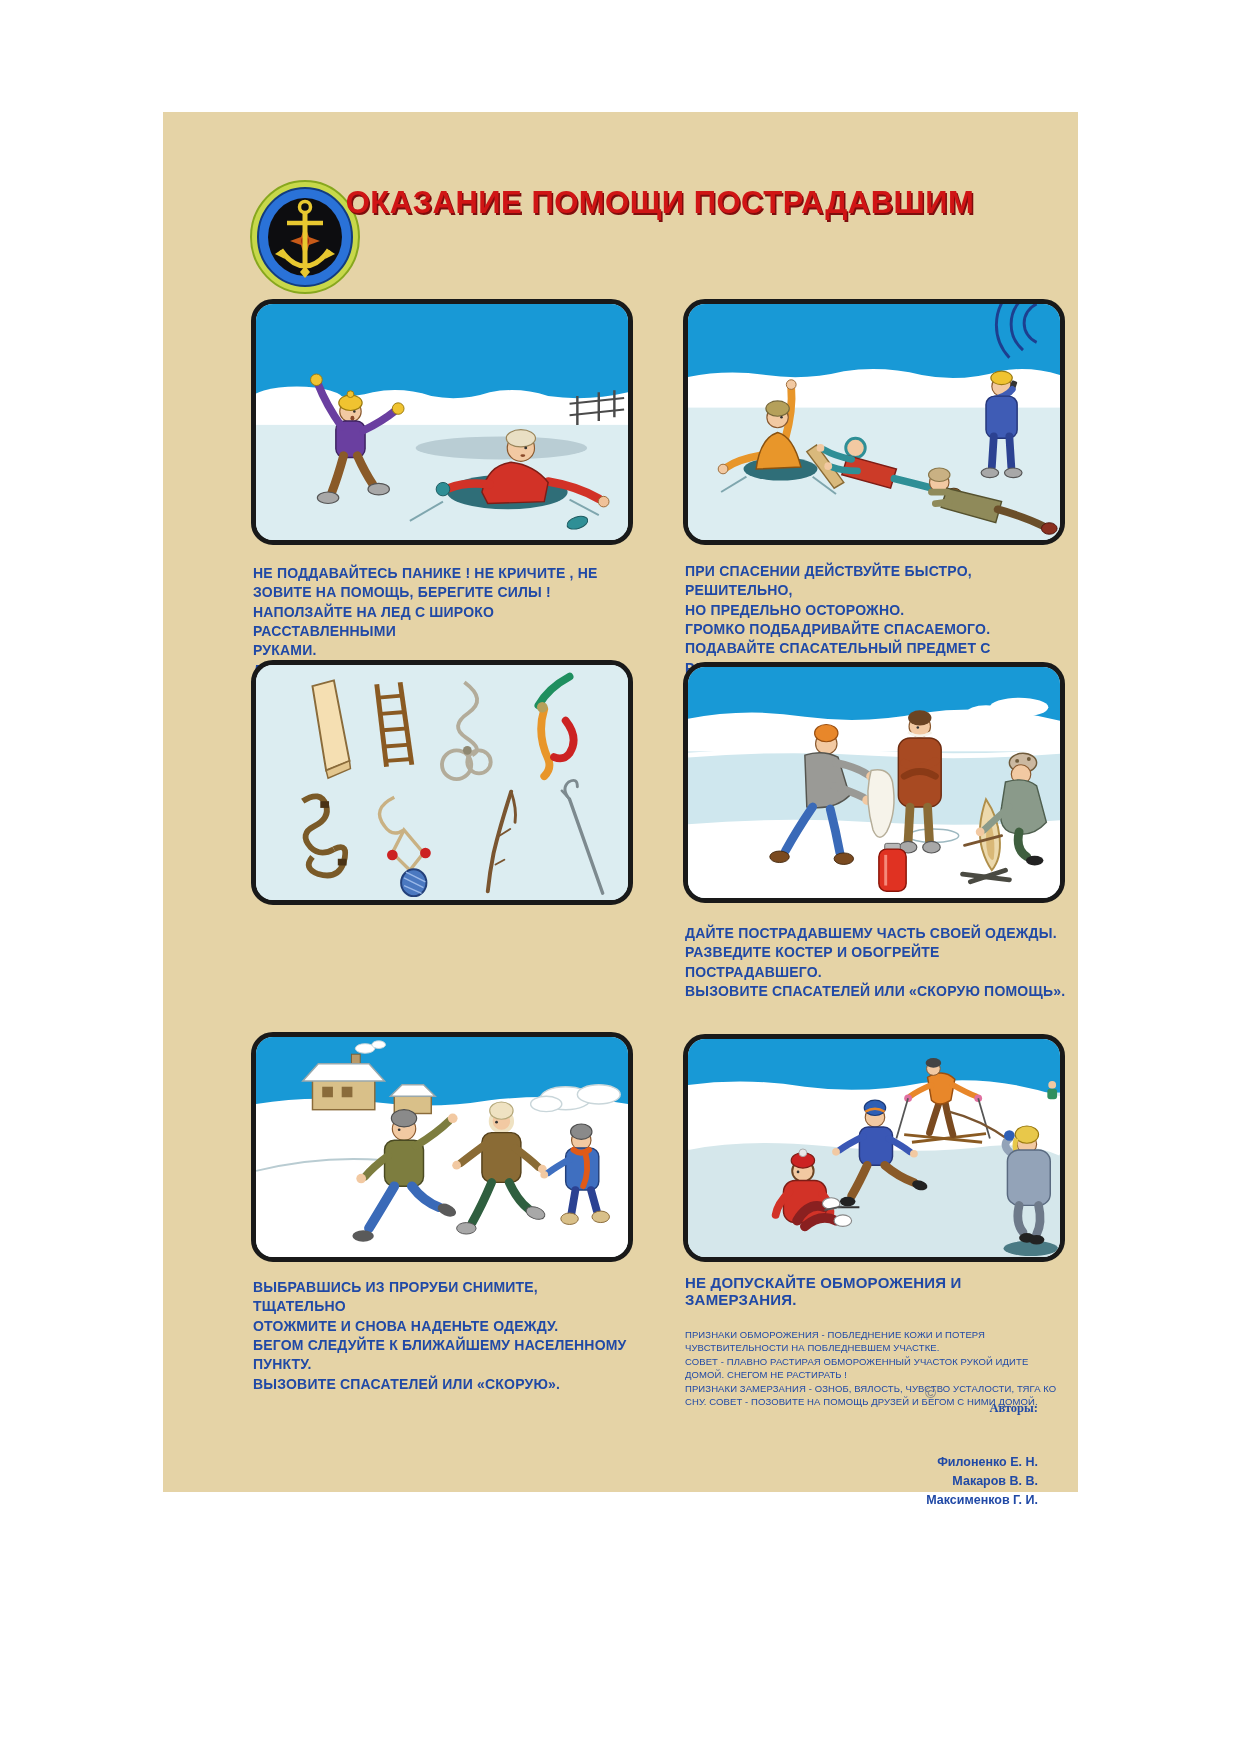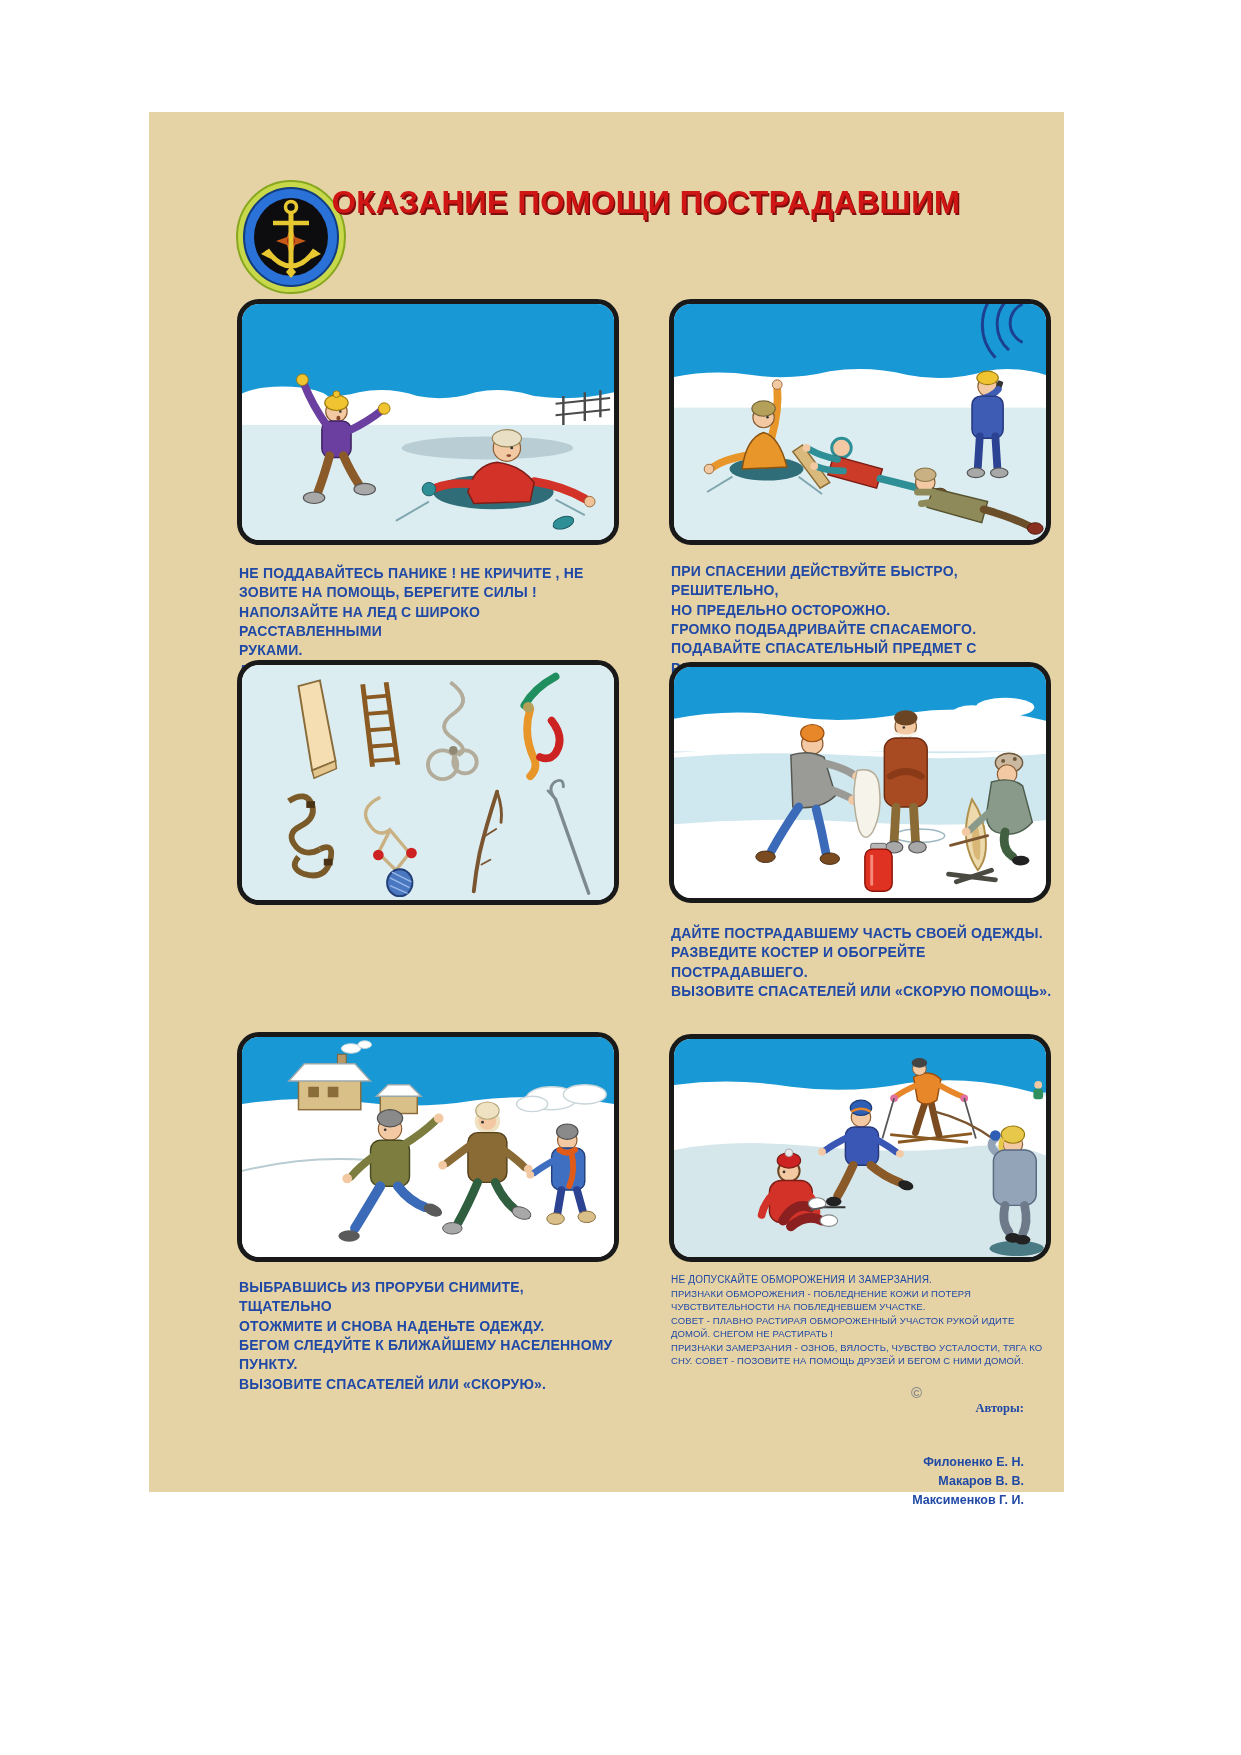--- a/index.html
+++ b/index.html
@@ -1,21 +1,21 @@
 <!DOCTYPE html>
 <html style="--page-bg: #ffffff; --poster-bg: #e5d3a6; --title-color: #d01515; --text-color: #2049a6; --panel-border: #191919; --sky-color: #1899d6; --ice-color: #dcedf1; --snow-color: #ffffff;"><head>
 <meta charset="utf-8">
 <style>
   html,body{margin:0;padding:0;}
   body{
     width:1241px;height:1755px;position:relative;background:#ffffff;
     font-family:"Liberation Sans", sans-serif;overflow:hidden;
   }
   .poster{
-    position:absolute;left:149px;top:112px;width:915px;height:1380px;
+    position:absolute;left:163px;top:112px;width:915px;height:1380px;
     background:var(--poster-bg,#e5d3a6);
   }
   .logo{position:absolute;left:87px;top:68px;width:110px;height:114px;}
   .title{
     position:absolute;left:177px;top:72px;width:640px;text-align:center;
     color:var(--title-color,#d01515);font-weight:bold;font-size:31px;line-height:1.25;
     letter-spacing:.5px;text-shadow:1.5px 1.5px 0 #7d0d0d;
   }
   .panel{
     position:absolute;border:5px solid var(--panel-border,#191919);border-radius:22px;
@@ -35,21 +35,21 @@
   .c1{left:90px;top:452px;width:378px;}
   .c2{left:522px;top:450px;width:382px;}
   .c4{left:522px;top:812px;width:382px;}
   .c5{left:90px;top:1166px;width:378px;}
   .capgroup{position:absolute;color:var(--text-color,#2049a6);}
   .g3{left:90px;top:806px;width:382px;}
   .cap-heading{font-weight:bold;font-size:17.5px;letter-spacing:.3px;margin-bottom:3px;}
   .cap-cols{display:grid;grid-template-columns:242px auto;}
   .cap-list{font-weight:bold;font-size:10.5px;line-height:1.45;white-space:pre-line;letter-spacing:.2px;}
   .g6{left:522px;top:1162px;width:388px;}
-  .cap-heading6{font-weight:normal;font-size:10px;letter-spacing:.2px;margin-bottom:2px;}
+  .cap-heading6{font-weight:bold;font-size:15px;letter-spacing:.2px;margin-bottom:20px;}
   .cap-small{font-weight:normal;font-size:9.5px;line-height:1.42;white-space:pre-line;letter-spacing:.1px;}
   .copyright{
     position:absolute;left:762px;top:1272px;color:#8a8a8a;font-size:15px;font-weight:bold;
   }
   .authors{
     position:absolute;right:40px;top:1268px;text-align:right;
     color:var(--text-color,#2049a6);font-weight:bold;font-size:12.5px;line-height:1.5;
     white-space:pre-line;
   }
   .authors .label{margin-bottom:17px;font-family:Liberation Serif, serif;}

